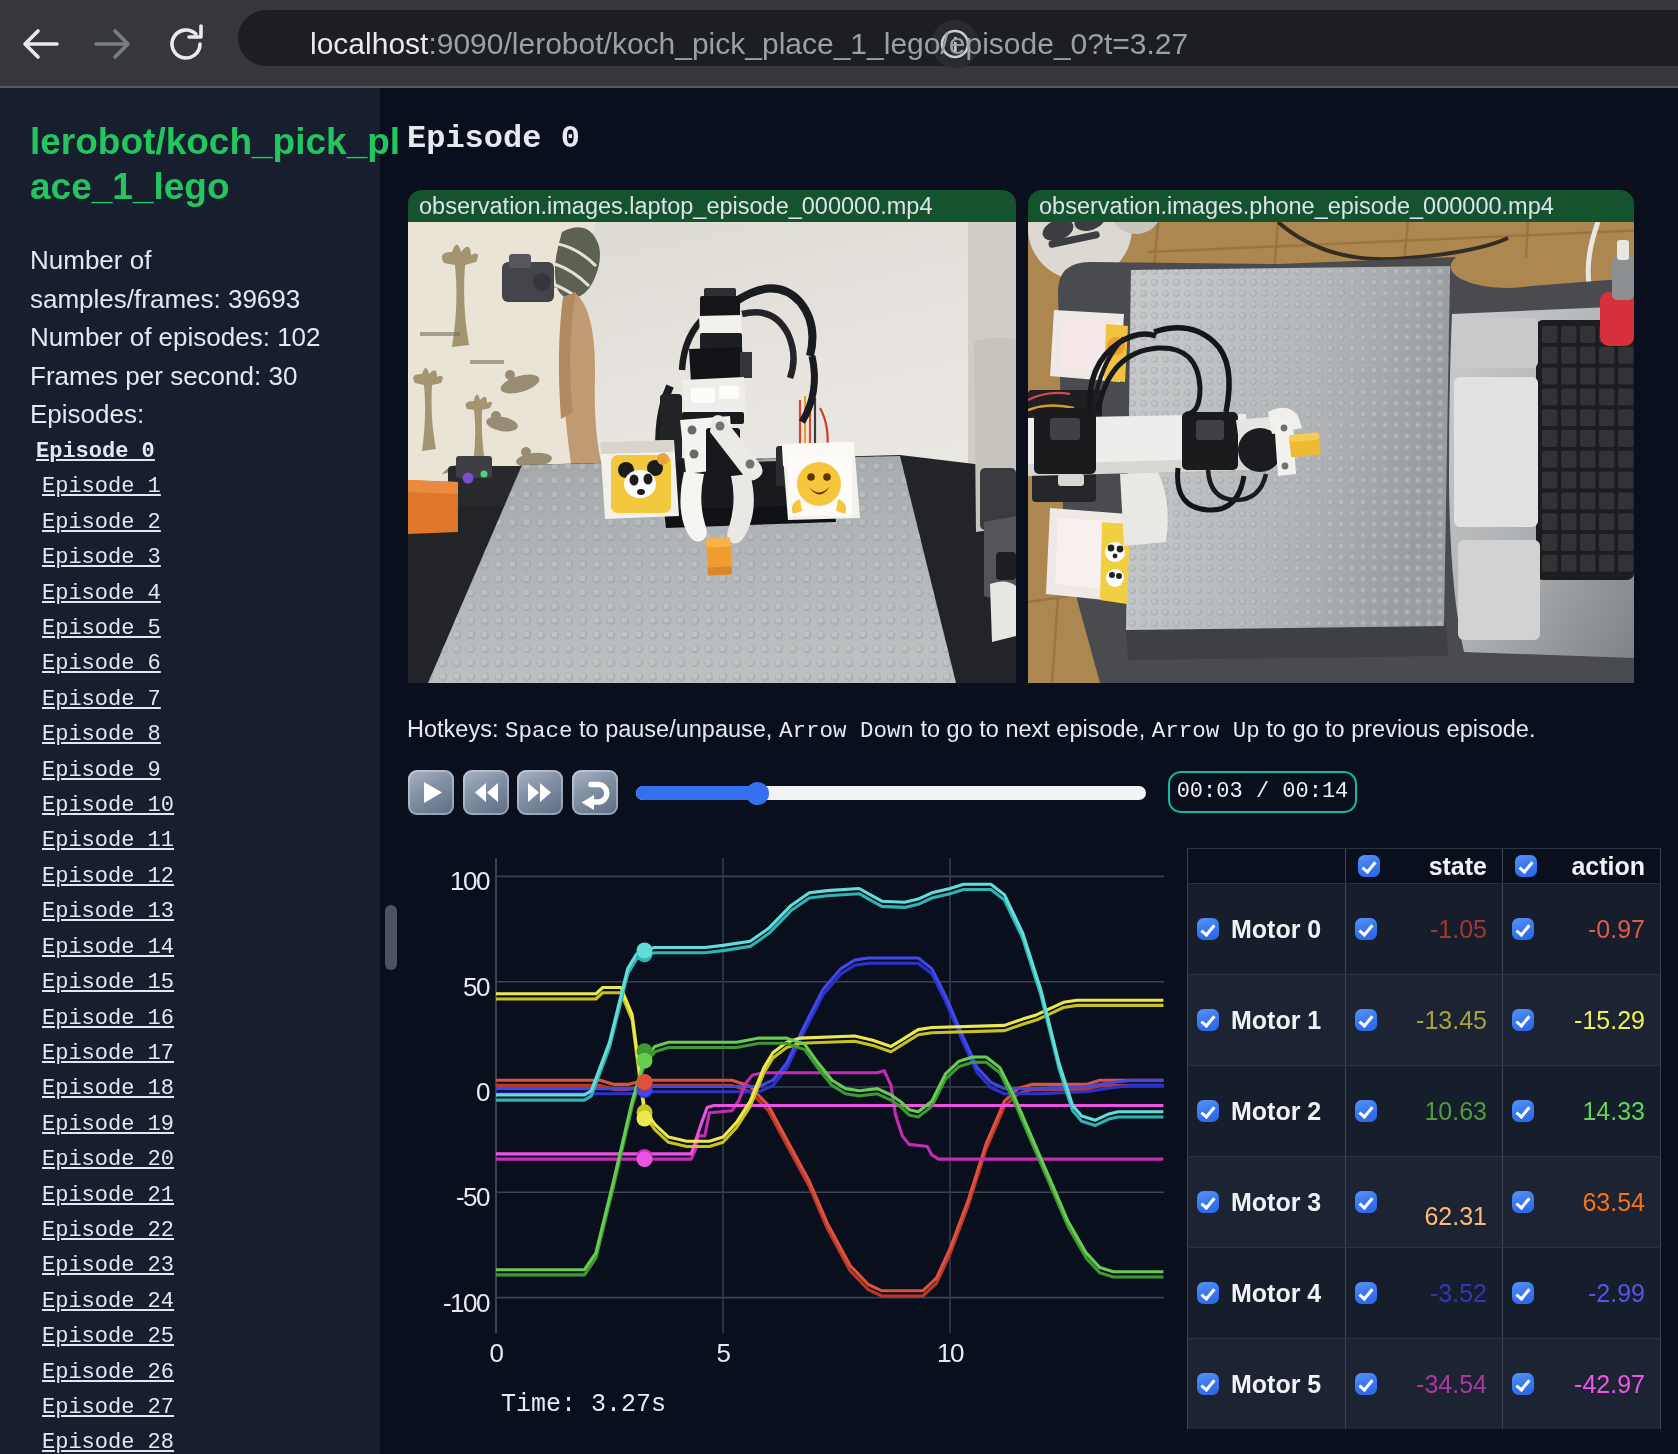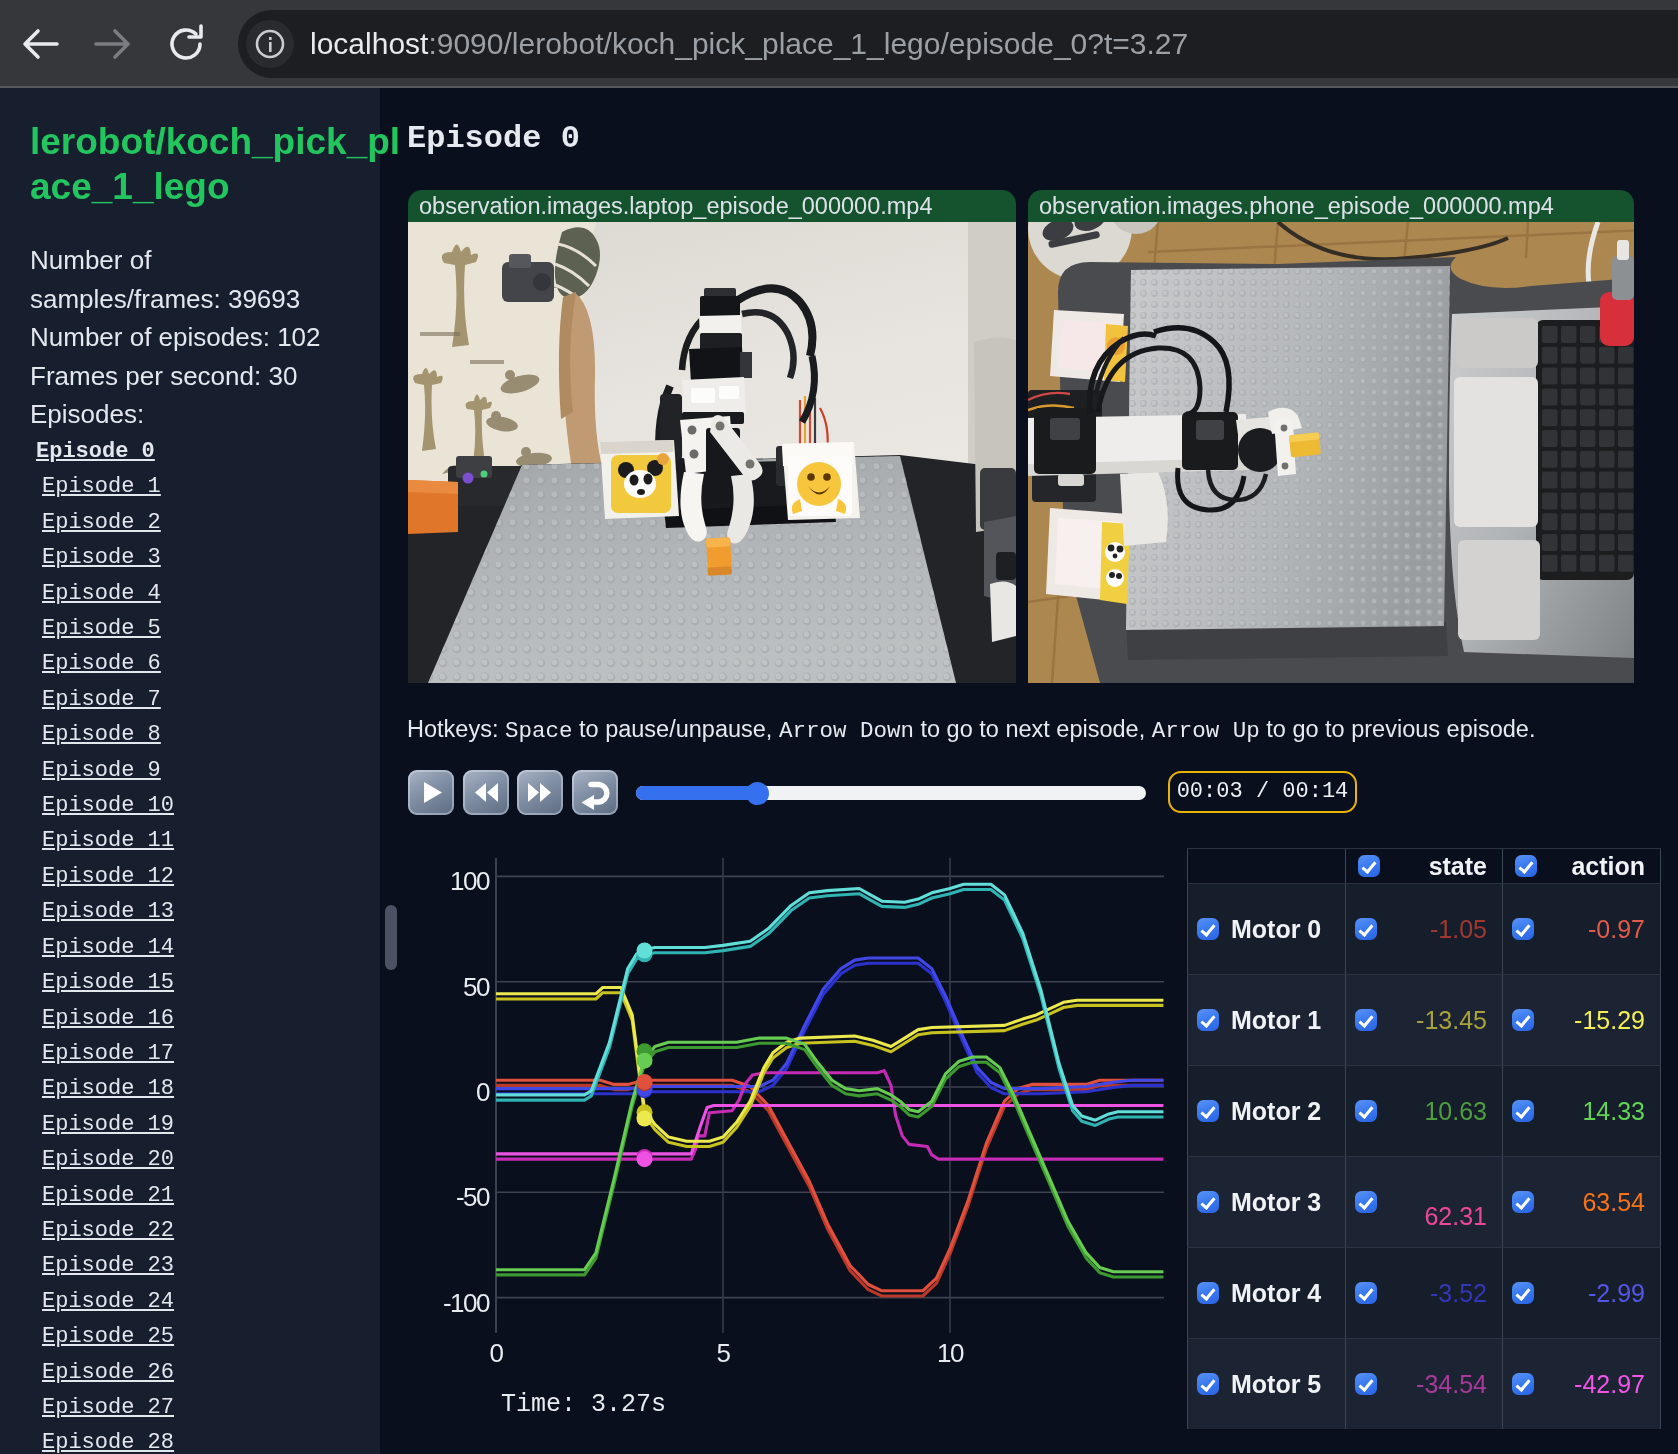--- a/index.html
+++ b/index.html
@@ -1,20 +1,20 @@
 <!DOCTYPE html>
 <html><head>
 <meta charset="utf-8">
 <style>
   * { margin:0; padding:0; box-sizing:border-box; }
   html,body { width:1678px; height:1454px; overflow:hidden; background:#0a0f1d; font-family:"Liberation Sans", sans-serif; }
   .mono { font-family:"Liberation Mono", monospace; }
   
   #topbar { position:absolute; left:0; top:0; width:1678px; height:88px; background:#36373b; border-bottom:2px solid #55585c; }
-  #urlpill { position:absolute; left:238px; top:10px; width:1440px; height:68px; background:#1d1e21; border-radius:34px 0 0 34px; }
+  #urlpill { position:absolute; left:238px; top:10px; width:1440px; height:56px; background:#1d1e21; border-radius:34px 0 0 34px;text-align:center; }
   #urltext { position:absolute; left:72px; top:0; height:68px; line-height:68px; font-size:30px; color:#9aa0a6; white-space:nowrap; }
   #urltext b { color:#e8eaed; font-weight:normal; }
   
   #sidebar { position:absolute; left:0; top:88px; width:380px; height:1366px; background:#171e2e; }
   #sbtitle { position:absolute; left:30px; top:119px; width:320px; font-size:37px; font-weight:bold; line-height:45px; color:#22c55e; }
   #sbstats { position:absolute; left:30px; top:241px; width:340px; font-size:26px; line-height:38.5px; color:#e3e7ee; }
   #eplist { position:absolute; left:36px; top:434px; font-size:22px; line-height:35.4px; color:#e3e7ee; font-family:"Liberation Mono", monospace; white-space:pre; }
   #eplist div { text-decoration:underline; }
   #eplist .act { font-weight:bold; }
   #eplist .ind { margin-left:6px; }
@@ -28,21 +28,21 @@
   .vidbody { height:461px; overflow:hidden; position:relative; }
   
   #hotkeys { position:absolute; left:407px; top:716px; font-size:23.5px; color:#e6e9ef; }
   #hotkeys .mono { font-size:22.5px; }
   
   .btn { position:absolute; top:770px; width:46px; height:45px; border-radius:9px; background:linear-gradient(150deg,#aab5c6 0%,#8593a8 40%,#5d6b82 100%); box-shadow:inset 0 0 0 2px rgba(225,233,245,0.4); }
   .btn svg { position:absolute; left:0; top:0; }
   #slider-track { position:absolute; left:636px; top:786px; width:510px; height:14px; background:#f1f2f3; border-radius:7px; }
   #slider-fill { position:absolute; left:636px; top:786px; width:121px; height:14px; background:#3571ee; border-radius:7px 0 0 7px; }
   #slider-thumb { position:absolute; left:746px; top:782px; width:23px; height:23px; background:#3571ee; border-radius:50%; }
-  #timebox { position:absolute; left:1168px; top:771px; width:189px; height:42px; border:2px solid #eab308; border-radius:13px; color:#eef1f5; font-size:22px; line-height:38px; text-align:center; font-family:"Liberation Mono", monospace; }
+  #timebox { position:absolute; left:1168px; top:771px; width:189px; height:42px; border:2px solid #14b8a6; border-radius:13px; color:#eef1f5; font-size:22px; line-height:38px; text-align:center; font-family:"Liberation Mono", monospace; }
   
   #chart { position:absolute; left:380px; top:840px; width:1298px; height:614px; }
   #timelabel { position:absolute; left:501px; top:1390px; font-size:25px; color:#e8ebf0; font-family:"Liberation Mono", monospace; }
   
   #mtable { position:absolute; left:1187px; top:848px; width:474px; color:#f0f2f6;border-radius:19px; }
   .trow { display:flex; border-top:1px solid #2a3342; }
   .trow > div { border-left:1px solid #3a4656; }
   .trow > div:last-child { border-right:1px solid #3a4656; }
   .c1 { width:158px; } .c2 { width:157px; } .c3 { width:159px; }
   .hrow > div { height:34px; display:flex; align-items:center; justify-content:space-between; padding:0 15px 0 12px; font-size:25px; font-weight:bold; }
@@ -504,21 +504,21 @@
       </div>
       <div class="c3">
         <span class="cb"></span>
         <span style="color:#62d455;">14.33</span>
       </div>
     </div>
   <div class="trow mrow rodd">
       <div class="c1 lbl"><span class="cb"></span>Motor 3</div>
       <div class="c2">
         <span class="cb"></span>
-        <span style="color:#ec4899;margin-top:28px;">62.31</span>
+        <span style="color:#fdba74;margin-top:28px;">62.31</span>
       </div>
       <div class="c3">
         <span class="cb"></span>
         <span style="color:#f97316;">63.54</span>
       </div>
     </div>
   <div class="trow mrow reven">
       <div class="c1 lbl"><span class="cb"></span>Motor 4</div>
       <div class="c2">
         <span class="cb"></span>

